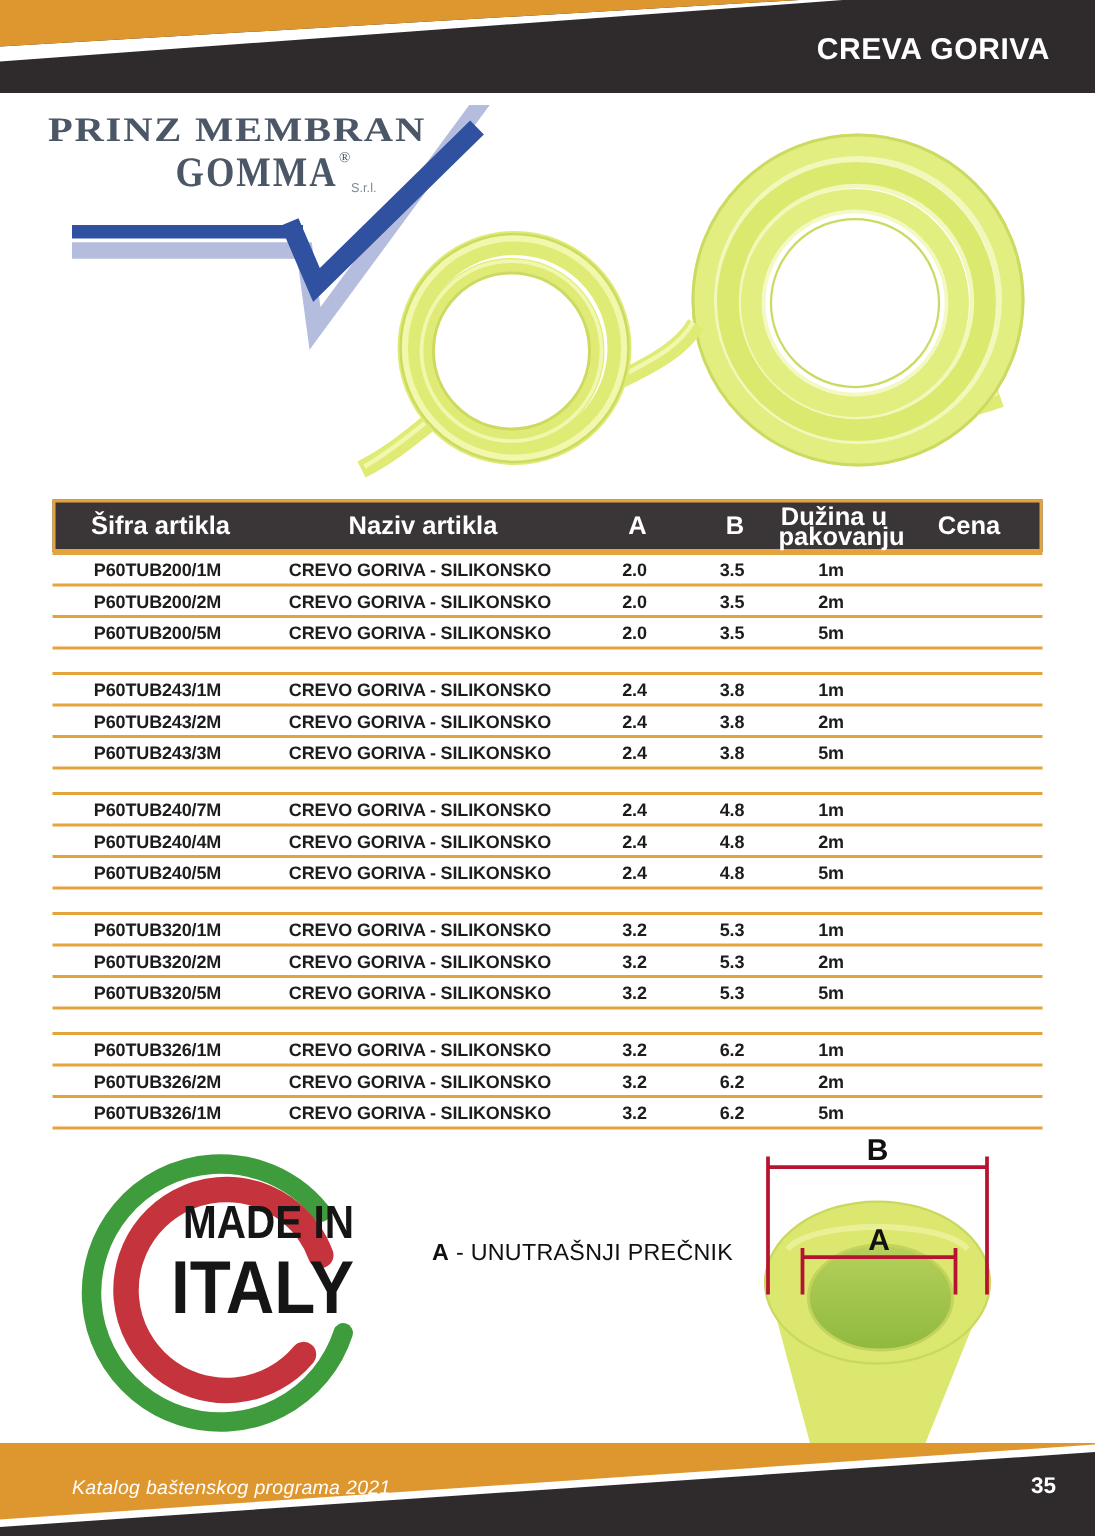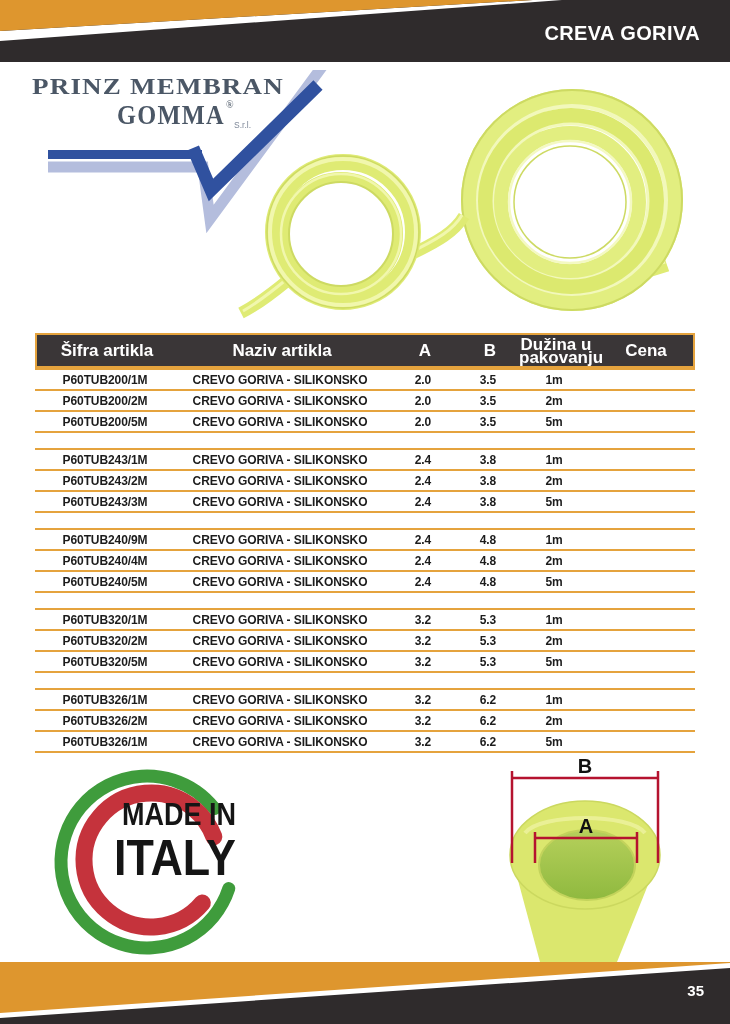--- a/index.html
+++ b/index.html
@@ -155,21 +155,21 @@
             <div class="td td-code">P60TUB243/3M</div>
             <div class="td td-name">CREVO GORIVA - SILIKONSKO</div>
             <div class="td td-a">2.4</div>
             <div class="td td-b">3.8</div>
             <div class="td td-len">5m</div>
             <div class="td td-price"></div>
           </div>
         </div>
         <div class="tgroup">
           <div class="trow">
-            <div class="td td-code">P60TUB240/9M</div>
+            <div class="td td-code">P60TUB240/7M</div>
             <div class="td td-name">CREVO GORIVA - SILIKONSKO</div>
             <div class="td td-a">2.4</div>
             <div class="td td-b">4.8</div>
             <div class="td td-len">1m</div>
             <div class="td td-price"></div>
           </div>
           <div class="trow">
             <div class="td td-code">P60TUB240/4M</div>
             <div class="td td-name">CREVO GORIVA - SILIKONSKO</div>
             <div class="td td-a">2.4</div>
@@ -246,20 +246,21 @@
       <circle cx="107" cy="104" r="86" fill="none" stroke="#3f9c3c" stroke-width="13" stroke-dasharray="455 86" stroke-linecap="round"></circle>
     </g>
     <g transform="rotate(40 111 102)">
       <circle cx="111" cy="102" r="67" fill="none" stroke="#c5333c" stroke-width="17" stroke-dasharray="350 71" stroke-linecap="round"></circle>
     </g>
     <text x="82" y="67" font-family="Liberation Sans, sans-serif" font-weight="bold" font-size="31" fill="#151515" textLength="114" lengthAdjust="spacingAndGlyphs">MADE IN</text>
     <text x="74" y="117" font-family="Liberation Sans, sans-serif" font-weight="bold" font-size="50" fill="#151515" textLength="122" lengthAdjust="spacingAndGlyphs">ITALY</text>
   </svg>
 
   <div class="abs legend">
+    <div class="legend-row"><span class="legend-key">A</span> <span>- UNUTRAŠNJI PREČNIK</span></div>
   </div>
 
   <svg class="abs" style="left:495px;top:755px;" width="200" height="207" viewBox="0 0 200 207">
     <defs>
       <linearGradient id="holeGrad" x1="0" y1="0" x2="0" y2="1">
         <stop offset="0" stop-color="#b6d05b"></stop>
         <stop offset="1" stop-color="#8fb93f"></stop>
       </linearGradient>
     </defs>
     <path d="M17,103 L45,207 L122,207 L163,105 Z" fill="#dbe76e"></path>
@@ -280,15 +281,16 @@
       <line x1="142" y1="77" x2="142" y2="108"></line>
     </g>
     <text x="91" y="78" text-anchor="middle" font-family="Liberation Sans, sans-serif" font-weight="bold" font-size="20" fill="#111">A</text>
   </svg>
 
   <svg class="abs footer-band" width="730" height="62" viewBox="0 0 730 62">
     <rect x="0" y="0" width="730" height="62" fill="#de962e"></rect>
     <polygon points="0,51 730,1 730,10 0,60" fill="#ffffff"></polygon>
     <polygon points="0,56 730,6 730,62 0,62" fill="#2f2b2c"></polygon>
   </svg>
+  <div class="abs footer-text">Katalog baštenskog programa 2021</div>
   <div class="abs page-number">35</div>
 
 </div>
 
 </body></html>

